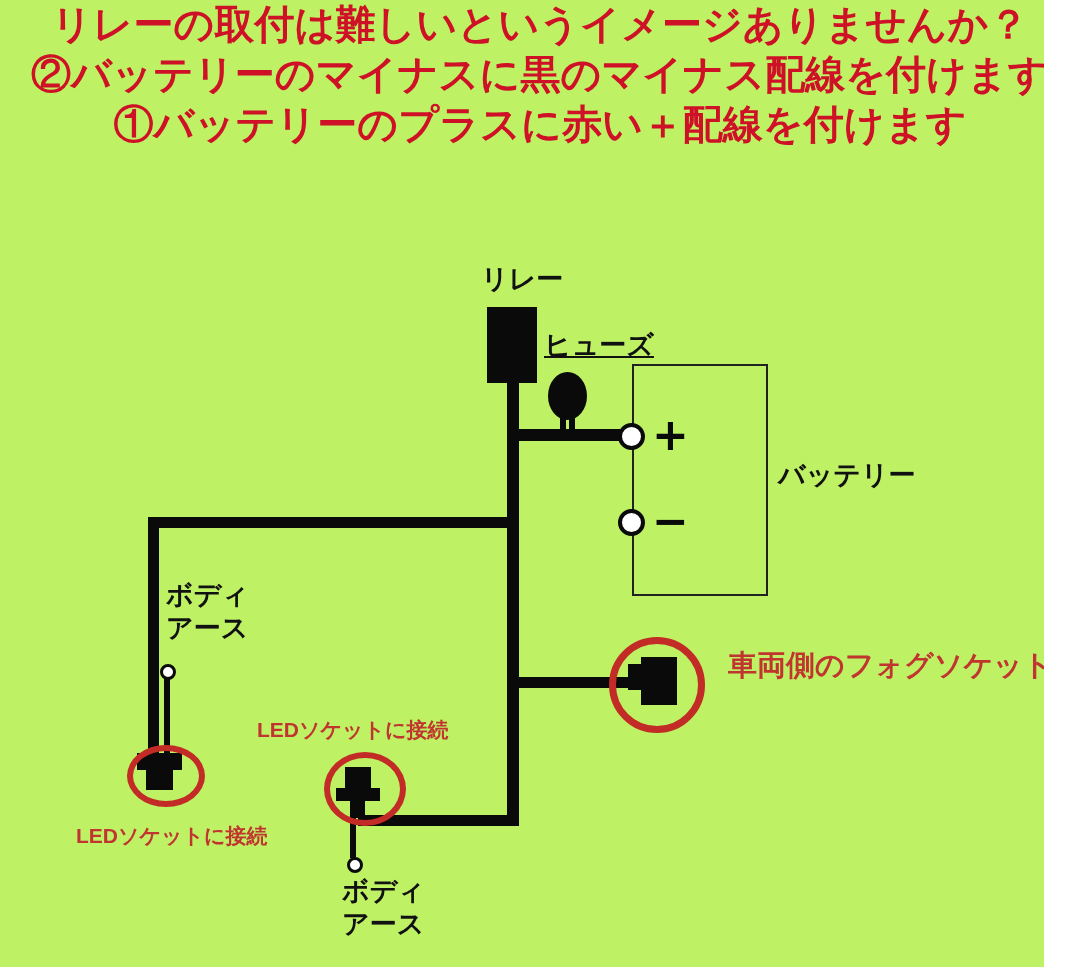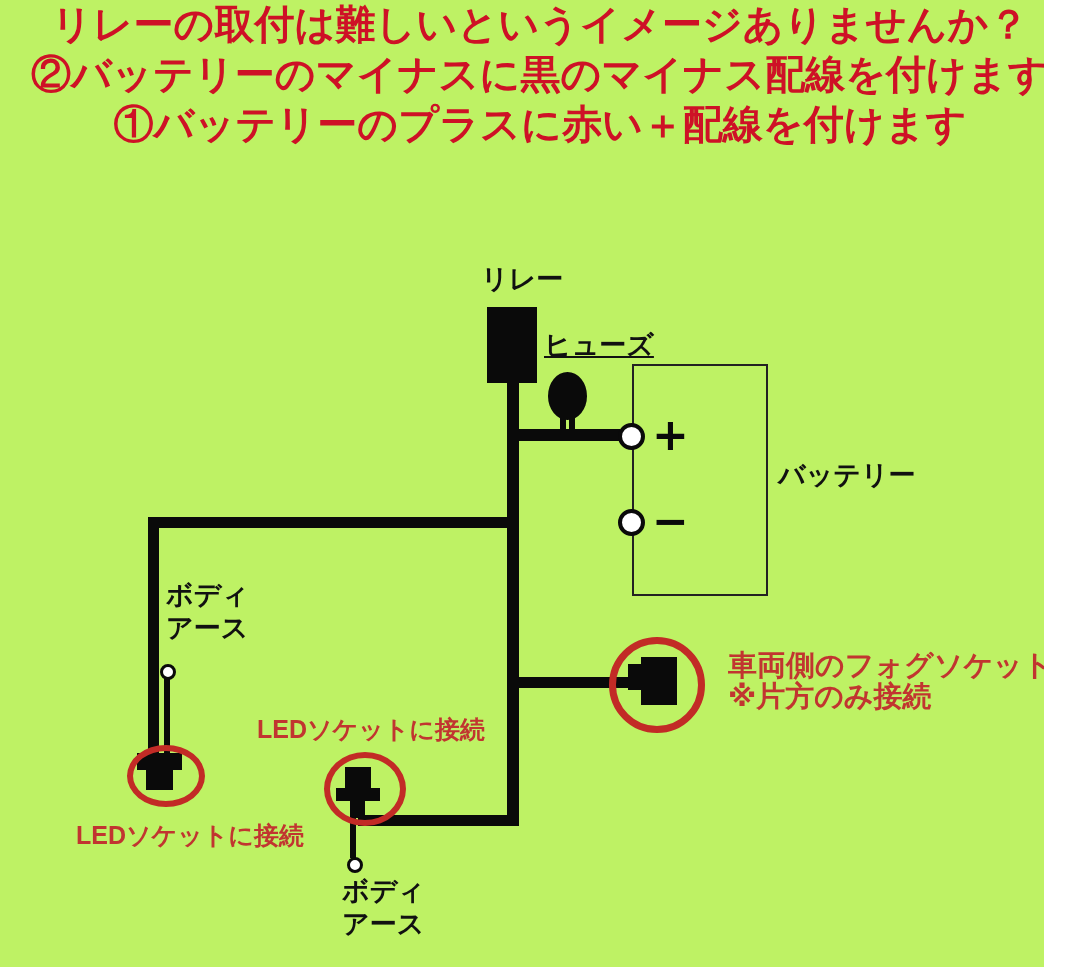--- a/index.html
+++ b/index.html
@@ -23,21 +23,21 @@
   .wire{position:absolute;background:#0a0a0a;z-index:1;}
   .thin-wire{position:absolute;background:#0a0a0a;z-index:1;}
   .blackpart{position:absolute;background:#0a0a0a;z-index:2;}
   .label{
     position:absolute;color:#111;
     font-size:27px;font-weight:600;line-height:33px;
     white-space:nowrap;z-index:4;
   }
   .red-annotation{
     position:absolute;color:#c13530;
-    font-size:25px;font-weight:700;line-height:31px;
+    font-size:21px;font-weight:700;line-height:31px;
     white-space:nowrap;z-index:4;
   }
   .red-ring{
     position:absolute;border:6px solid #c22b26;
     border-radius:50%;background:transparent;z-index:3;
   }
   .terminal{
     position:absolute;background:#fff;border:4px solid #0a0a0a;
     border-radius:50%;z-index:2;box-sizing:border-box;
   }
@@ -114,16 +114,15 @@
   <div class="label" style="left:342px;top:875px;">
     <div>ボディ</div>
     <div>アース</div>
   </div>
 
   <div class="blackpart" style="left:628px;top:664px;width:16px;height:26px;"></div>
   <div class="blackpart" style="left:641px;top:657px;width:36px;height:48px;"></div>
   <div class="red-ring" style="left:609px;top:637px;width:82px;height:82px;border-width:7px;"></div>
   <div class="red-annotation" style="left:728px;top:650px;font-size:29px;">
     <div>車両側のフォグソケット</div>
-    <div>※片方のみ接続</div>
   </div>
 
 </div>
 
 </body></html>

